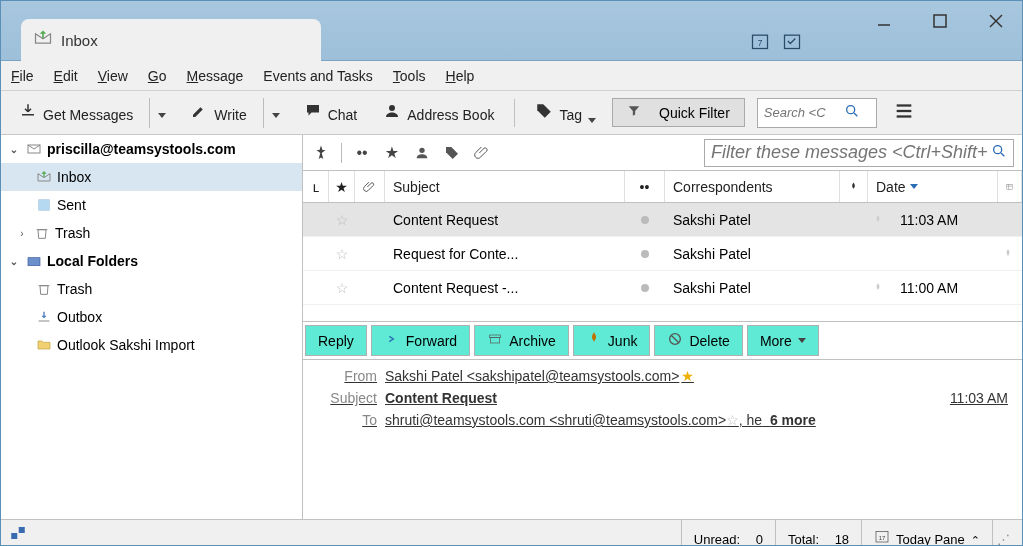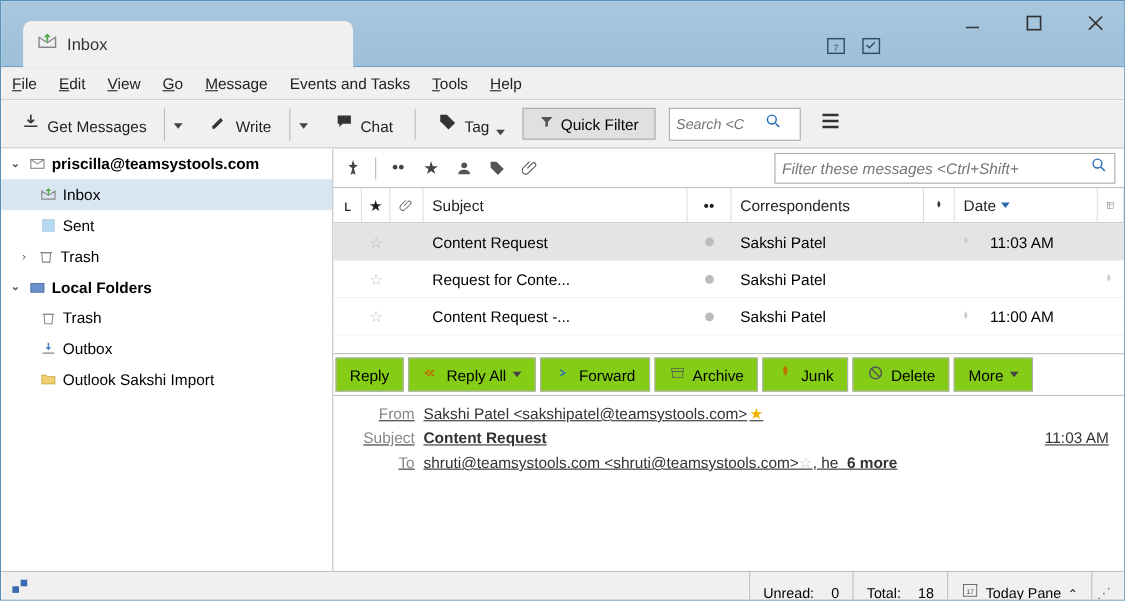--- a/index.html
+++ b/index.html
@@ -15,41 +15,41 @@
 
 .menubar { height: 30px; background: #f0f0f0; display: flex; align-items: center; padding: 0 2px; gap: 4px; border-bottom: 1px solid #d0d0d0; font-size: 14px; }
 .menu-item { padding: 3px 8px; cursor: pointer; color: #222; }
 .menu-item u { text-decoration: underline; }
 
 .toolbar { height: 44px; background: #f0f0f0; display: flex; align-items: center; padding: 0 8px; gap: 6px; border-bottom: 1px solid #c8c8c8; }
 .tbtn { display: flex; align-items: flex-end; gap: 6px; padding: 4px 10px; cursor: pointer; font-size: 14px; color: #222; }
 .tbtn svg { width: 18px; height: 18px; }
 .dropdown-arrow { border-left: 1px solid #bbb; padding: 6px 8px; cursor: pointer; }
 .tsep { width: 1px; height: 28px; background: #c0c0c0; margin: 0 4px; }
-.quick-filter-btn { border: 1px solid #aaa; background: #e0e0e0; padding: 5px 14px; display: flex; align-items: center; gap: 6px; font-size: 14px; }
+.quick-filter-btn { border: 1px solid #aaa; background: #e0e0e0; padding: 5px 14px; display: flex; align-items: center; gap: 18px; font-size: 14px; }
 .search-box { border: 1px solid #aaa; background: #fff; width: 120px; height: 30px; display: flex; align-items: center; padding: 0 6px; margin-left: 6px; }
 .search-box input { border: none; outline: none; width: 80px; font-size: 13px; font-style: italic; color: #777; }
 .hamburger { margin-left: 10px; margin-right: 6px; cursor: pointer; }
 
 .main { display: flex; height: calc(546px - 60px - 30px - 44px - 28px); }
 .sidebar { width: 302px; border-right: 1px solid #c0c0c0; background: #fff; font-size: 14px; overflow: hidden; }
 .tree-row { display: flex; align-items: center; padding: 5px 4px 5px 6px; gap: 4px; cursor: pointer; }
 .tree-row.account { font-weight: bold; }
 .tree-row.selected { background: #d8e6f2; }
 .tree-indent { width: 24px; }
 .tree-toggle { width: 14px; display: inline-flex; justify-content: center; }
 .tree-icon { width: 18px; height: 18px; display: inline-flex; align-items: center; justify-content: center; }
 .tree-icon svg { width: 16px; height: 16px; }
 
 .right-pane { flex: 1; display: flex; flex-direction: column; overflow: hidden; }
 .filterbar { height: 36px; border-bottom: 1px solid #c0c0c0; display: flex; align-items: center; padding: 0 8px; gap: 10px; }
 .filterbar .ficon { width: 20px; height: 20px; cursor: pointer; display:flex;align-items:center;justify-content:center; color:#444;}
 .filter-sep { width:1px; height:20px; background:#bbb; }
 .filter-search { margin-left: auto; border: 1px solid #aaa; background: #fff; height: 28px; width: 310px; display: flex; align-items: center; padding: 0 6px; }
-.filter-search input { border: none; outline: none; flex: 1; font-size: 14px; font-style: italic; color: #1d4ed8; }
+.filter-search input { border: none; outline: none; flex: 1; font-size: 18px; font-style: italic; color: #1d4ed8; }
 
 .msg-header { height: 32px; border-bottom: 1px solid #c0c0c0; display: flex; align-items: center; font-size: 14px; color: #222; }
 .mh-cell { padding: 0 8px; border-right: 1px solid #e0e0e0; height: 100%; display: flex; align-items: center; gap:4px;}
 .mh-thread { width: 26px; justify-content:center; }
 .mh-star { width: 26px; justify-content:center; }
 .mh-attach { width: 30px; justify-content:center; }
 .mh-subject { width: 240px; }
 .mh-read { width: 40px; justify-content:center; }
 .mh-corr { flex:1; }
 .mh-junk { width:28px; justify-content:center; }
@@ -57,21 +57,21 @@
 .mh-picker { width: 24px; justify-content:center; }
 
 .msg-list { flex: 0 0 auto; height: 118px; overflow-y: scroll; font-size: 14px; }
 .msg-row { display: flex; align-items: center; height: 34px; border-bottom: 1px solid #f0f0f0; cursor: pointer; }
 .msg-row.selected { background: #e4e4e4; }
 .mr-cell { padding: 0 8px; height:100%; display:flex; align-items:center; overflow:hidden; white-space:nowrap; text-overflow:ellipsis; }
 .mr-thread{width:26px;} .mr-star{width:26px;justify-content:center;} .mr-attach{width:30px;} .mr-subject{width:240px;} .mr-read{width:40px;justify-content:center;} .mr-corr{flex:1;} .mr-junk{width:28px;justify-content:center;} .mr-date{width:130px;}
 
 .preview { flex: 1; border-top: 1px solid #c0c0c0; display: flex; flex-direction: column; }
 .preview-toolbar { height: 38px; border-bottom: 1px solid #c0c0c0; display: flex; align-items: stretch; }
-.pbtn { border: 1px solid #b0b0b0; background: #84cc16; display: flex; align-items: center; gap: 6px; padding: 0 12px; font-size: 14px; cursor: pointer; margin: 3px 2px; }
+.pbtn { border: 1px solid #b0b0b0; background: #5eead4; display: flex; align-items: center; gap: 6px; padding: 0 12px; font-size: 14px; cursor: pointer; margin: 3px 2px; }
 .pbtn svg { width:16px; height:16px; }
 .preview-headers { padding: 8px 14px 6px 14px; font-size: 14px; color: #333; text-decoration: underline; }
 .ph-row { display: flex; align-items: center; margin-bottom: 6px; }
 .ph-label { width: 60px; color: #888; text-align: right; margin-right: 8px; }
 .ph-subject-val { font-weight: bold; }
 .ph-time { margin-left: auto; color: #333; }
 
 .statusbar { height: 28px; border-top: 1px solid #c0c0c0; background: #f0f0f0; display: flex; align-items: center; font-size: 13px; padding: 0 8px; }
 .status-spacer { flex:1; }
 .status-cell { padding: 0 12px; border-left: 1px solid #c0c0c0; height: 100%; display: flex; align-items: flex-end; gap:6px;}
@@ -152,20 +152,27 @@
         </svg></span>
     <span>Write</span>
   </div>
   <div class="dropdown-arrow"><span class="caret-down"></span></div>
   <div class="tbtn">
     <span><svg viewBox="0 0 24 24">
           <path d="M4 4h16v10H10l-4 4v-4H4z" fill="#333"></path>
         </svg></span>
     <span>Chat</span>
   </div>
+  <div class="tbtn">
+    <span><svg viewBox="0 0 24 24">
+          <circle cx="12" cy="8" r="4" fill="#333"></circle>
+          <path d="M4 20c0-4 4-6 8-6s8 2 8 6" fill="#333"></path>
+        </svg></span>
+    <span>Address Book</span>
+  </div>
   <div class="tsep"></div>
   <div class="tbtn">
     <span><svg viewBox="0 0 24 24">
           <path d="M3 3h8l10 10-8 8L3 11z" fill="#333"></path>
         </svg></span>
     <span>Tag</span>
     <span class="caret-down"></span>
   </div>
   <div class="quick-filter-btn">
     <span><svg width="14" height="14" viewBox="0 0 24 24">
@@ -394,27 +401,20 @@
               <path d="M12 2c4 6 4 8 0 14-4-6-4-8 0-14z" fill="#ccc"></path>
             </svg>
           </div>
           <div class="mr-cell mr-date">11:00 AM</div>
         </div>
       </div>
 
     <div class="preview">
       <div class="preview-toolbar">
         <div class="pbtn">Reply</div>
-        <div class="pbtn">
-          <span><svg viewBox="0 0 24 24">
-                <path d="M10 8L4 12l6 4M16 8l-6 4 6 4" fill="none" stroke="#c07000" stroke-width="2"></path>
-              </svg></span>
-          <span>Reply All</span>
-          <span class="caret-down"></span>
-        </div>
         <div class="pbtn">
           <span><svg viewBox="0 0 24 24">
                 <path d="M8 8l6 4-6 4" fill="none" stroke="#2a6db5" stroke-width="2"></path>
               </svg></span>
           <span>Forward</span>
         </div>
         <div class="pbtn">
           <span><svg viewBox="0 0 24 24">
                 <rect x="4" y="6" width="16" height="4" fill="none" stroke="#555"></rect>
                 <rect x="5" y="10" width="14" height="8" fill="none" stroke="#555"></rect>

